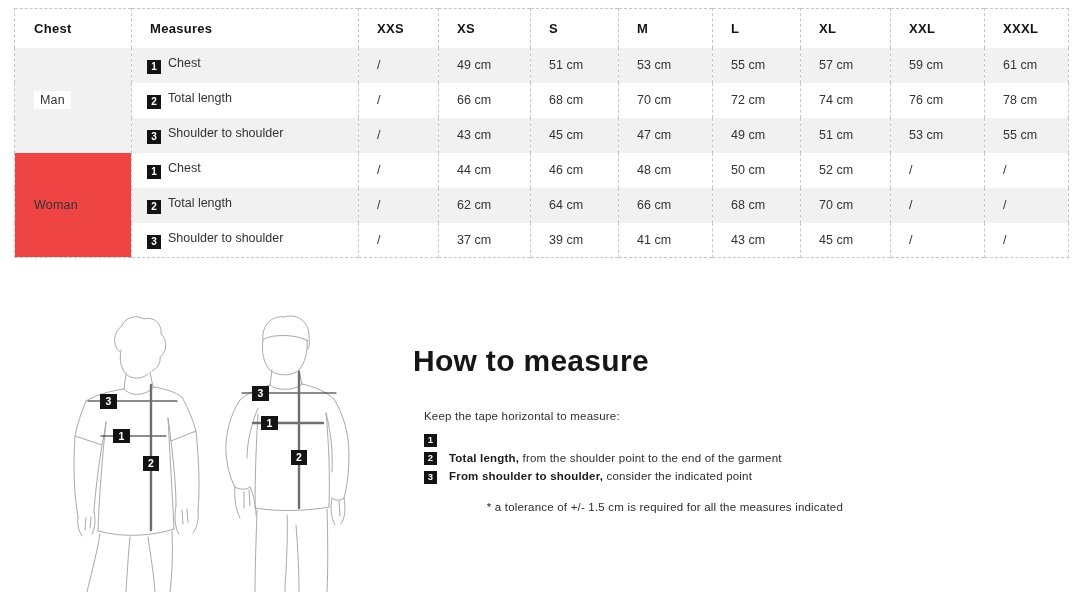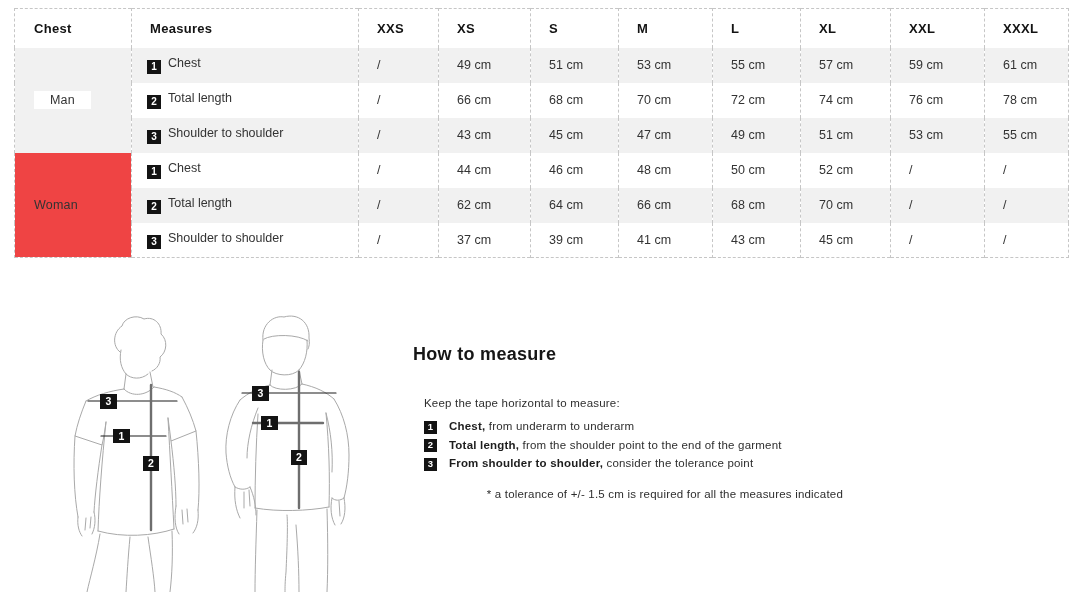--- a/index.html
+++ b/index.html
@@ -25,21 +25,21 @@
     letter-spacing:.3px; background:#fff;
   }
   .size-table thead th:first-child { padding-left:19px; }
   .size-table tbody td { height:35px; }
   .value-cell { padding-left:18px; background:#fff; }
   .measure-cell { padding-left:15px; background:#fff; }
   tr.alt td.value-cell, tr.alt td.measure-cell { background:#f1f1f1; }
   .gender-cell { padding-left:19px; font-size:13px; color:#161616; letter-spacing:.2px; }
   .gender-gray { background:#f1f1f1; }
   .gender-white { background:#ef4444; }
-  .gender-gray .gender-label { background:#fff; padding:2px 16px; }
+  .gender-gray .gender-label { background:#fff; padding:2px 6px; }
   .tbadge {
     display:inline-flex; width:14px; height:14px;
     align-items:center; justify-content:center;
     background:#131313; color:#fff;
     font-size:10px; font-weight:700;
     margin-right:7px; vertical-align:-3px;
   }
 
   
   .fig { position:absolute; }
@@ -47,21 +47,21 @@
   .fig-right { left:218px; top:310px; }
   .fig path, .fig line { fill:none; stroke-linecap:round; stroke-linejoin:round; }
   .outline path { stroke:#a9a9a9; stroke-width:1; }
   .arrow-thin  { stroke:#1d1d1d; stroke-width:1.2; }
   .arrow-thick { stroke:#6e6e6e; stroke-width:2.4; }
   .svg-badge-rect { fill:#131313; }
   .svg-badge-num  { fill:#ffffff; font-family:"Liberation Sans",sans-serif; font-size:10.5px; font-weight:700; text-anchor:middle; }
 
   
   .howto { position:absolute; left:413px; top:344px; width:430px; color:#2e2e2e; }
-  .howto-title { font-size:18px; font-weight:700; color:#161616; letter-spacing:.3px; }
+  .howto-title { font-size:30px; font-weight:700; color:#161616; letter-spacing:.3px; }
   .howto-body { margin-left:11px; margin-top:30px; font-size:11.5px; letter-spacing:.2px; line-height:1.55; }
   .intro { max-width:322px; }
   .keep { }
   .steps { margin-top:5px; }
   .step { display:flex; align-items:center; height:18.5px; }
   .step-badge {
     display:inline-flex; width:13px; height:13px; flex:0 0 13px;
     align-items:center; justify-content:center;
     background:#131313; color:#fff; font-size:9.5px; font-weight:700;
     margin-right:12px;
@@ -281,28 +281,27 @@
     </g>
   </svg>
 
   <div class="howto">
     <div class="howto-title">How to measure</div>
     <div class="howto-body">
       <p class="keep">Keep the tape horizontal to measure:</p>
       <div class="steps">
         <div class="step">
           <span class="step-badge">1</span>
-          <span class="step-text"><b>Chest,</b><span> from underarm to underarm</span></span>
         </div>
         <div class="step">
           <span class="step-badge">2</span>
           <span class="step-text"><b>Total length,</b><span> from the shoulder point to the end of the garment</span></span>
         </div>
         <div class="step">
           <span class="step-badge">3</span>
-          <span class="step-text"><b>From shoulder to shoulder,</b><span> consider the tolerance point</span></span>
+          <span class="step-text"><b>From shoulder to shoulder,</b><span> consider the indicated point</span></span>
         </div>
       </div>
       <p class="tolerance">* a tolerance of +/- 1.5 cm is required for all the measures indicated</p>
     </div>
   </div>
 
 </div>
 
 </body></html>

